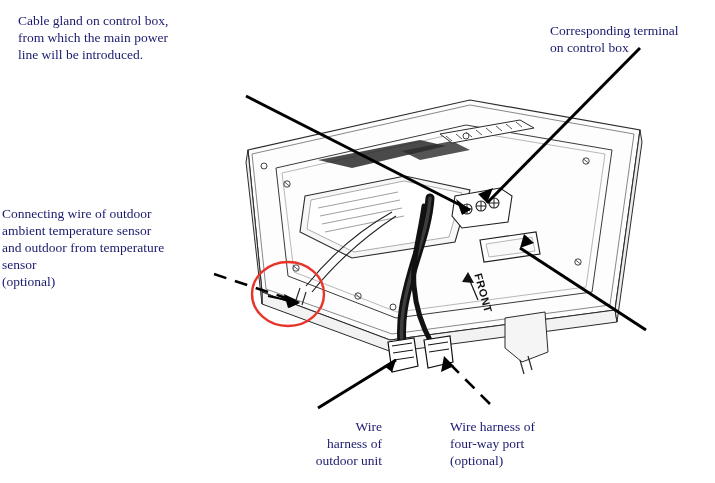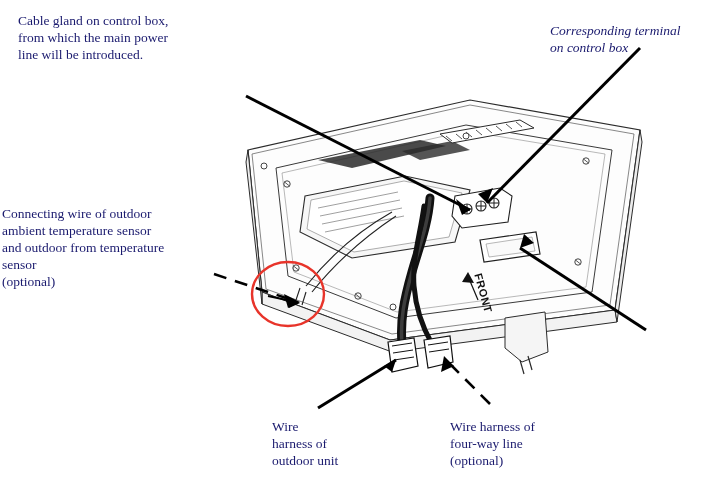--- a/index.html
+++ b/index.html
@@ -207,31 +207,31 @@
     </g>
 
   </svg>
 
   <div class="front-text" style="left:484px; top:272px;">FRONT</div>
 
   <div class="label" style="left:18px; top:12px; width:210px;">Cable gland on control box,
 from which the main power
 line will be introduced.</div>
 
-  <div class="label" style="left:550px; top:22px; width:165px;font-style:italic;">Corresponding terminal
+  <div class="label" style="left:550px; top:22px; width:165px;">Corresponding terminal
 on control box</div>
 
   <div class="label" style="left:2px; top:205px; width:215px;">Connecting wire of outdoor
 ambient temperature sensor
 and outdoor from temperature
 sensor
 (optional)</div>
 
 
-  <div class="label" style="left:272px; top:418px; width:110px;">Wire
+  <div class="label" style="left:272px; top:418px; width:110px;text-align:right;">Wire
 harness of
 outdoor unit</div>
 
   <div class="label" style="left:450px; top:418px; width:135px;">Wire harness of
-four-way line
+four-way port
 (optional)</div>
 
 </div>
 
 </body></html>

